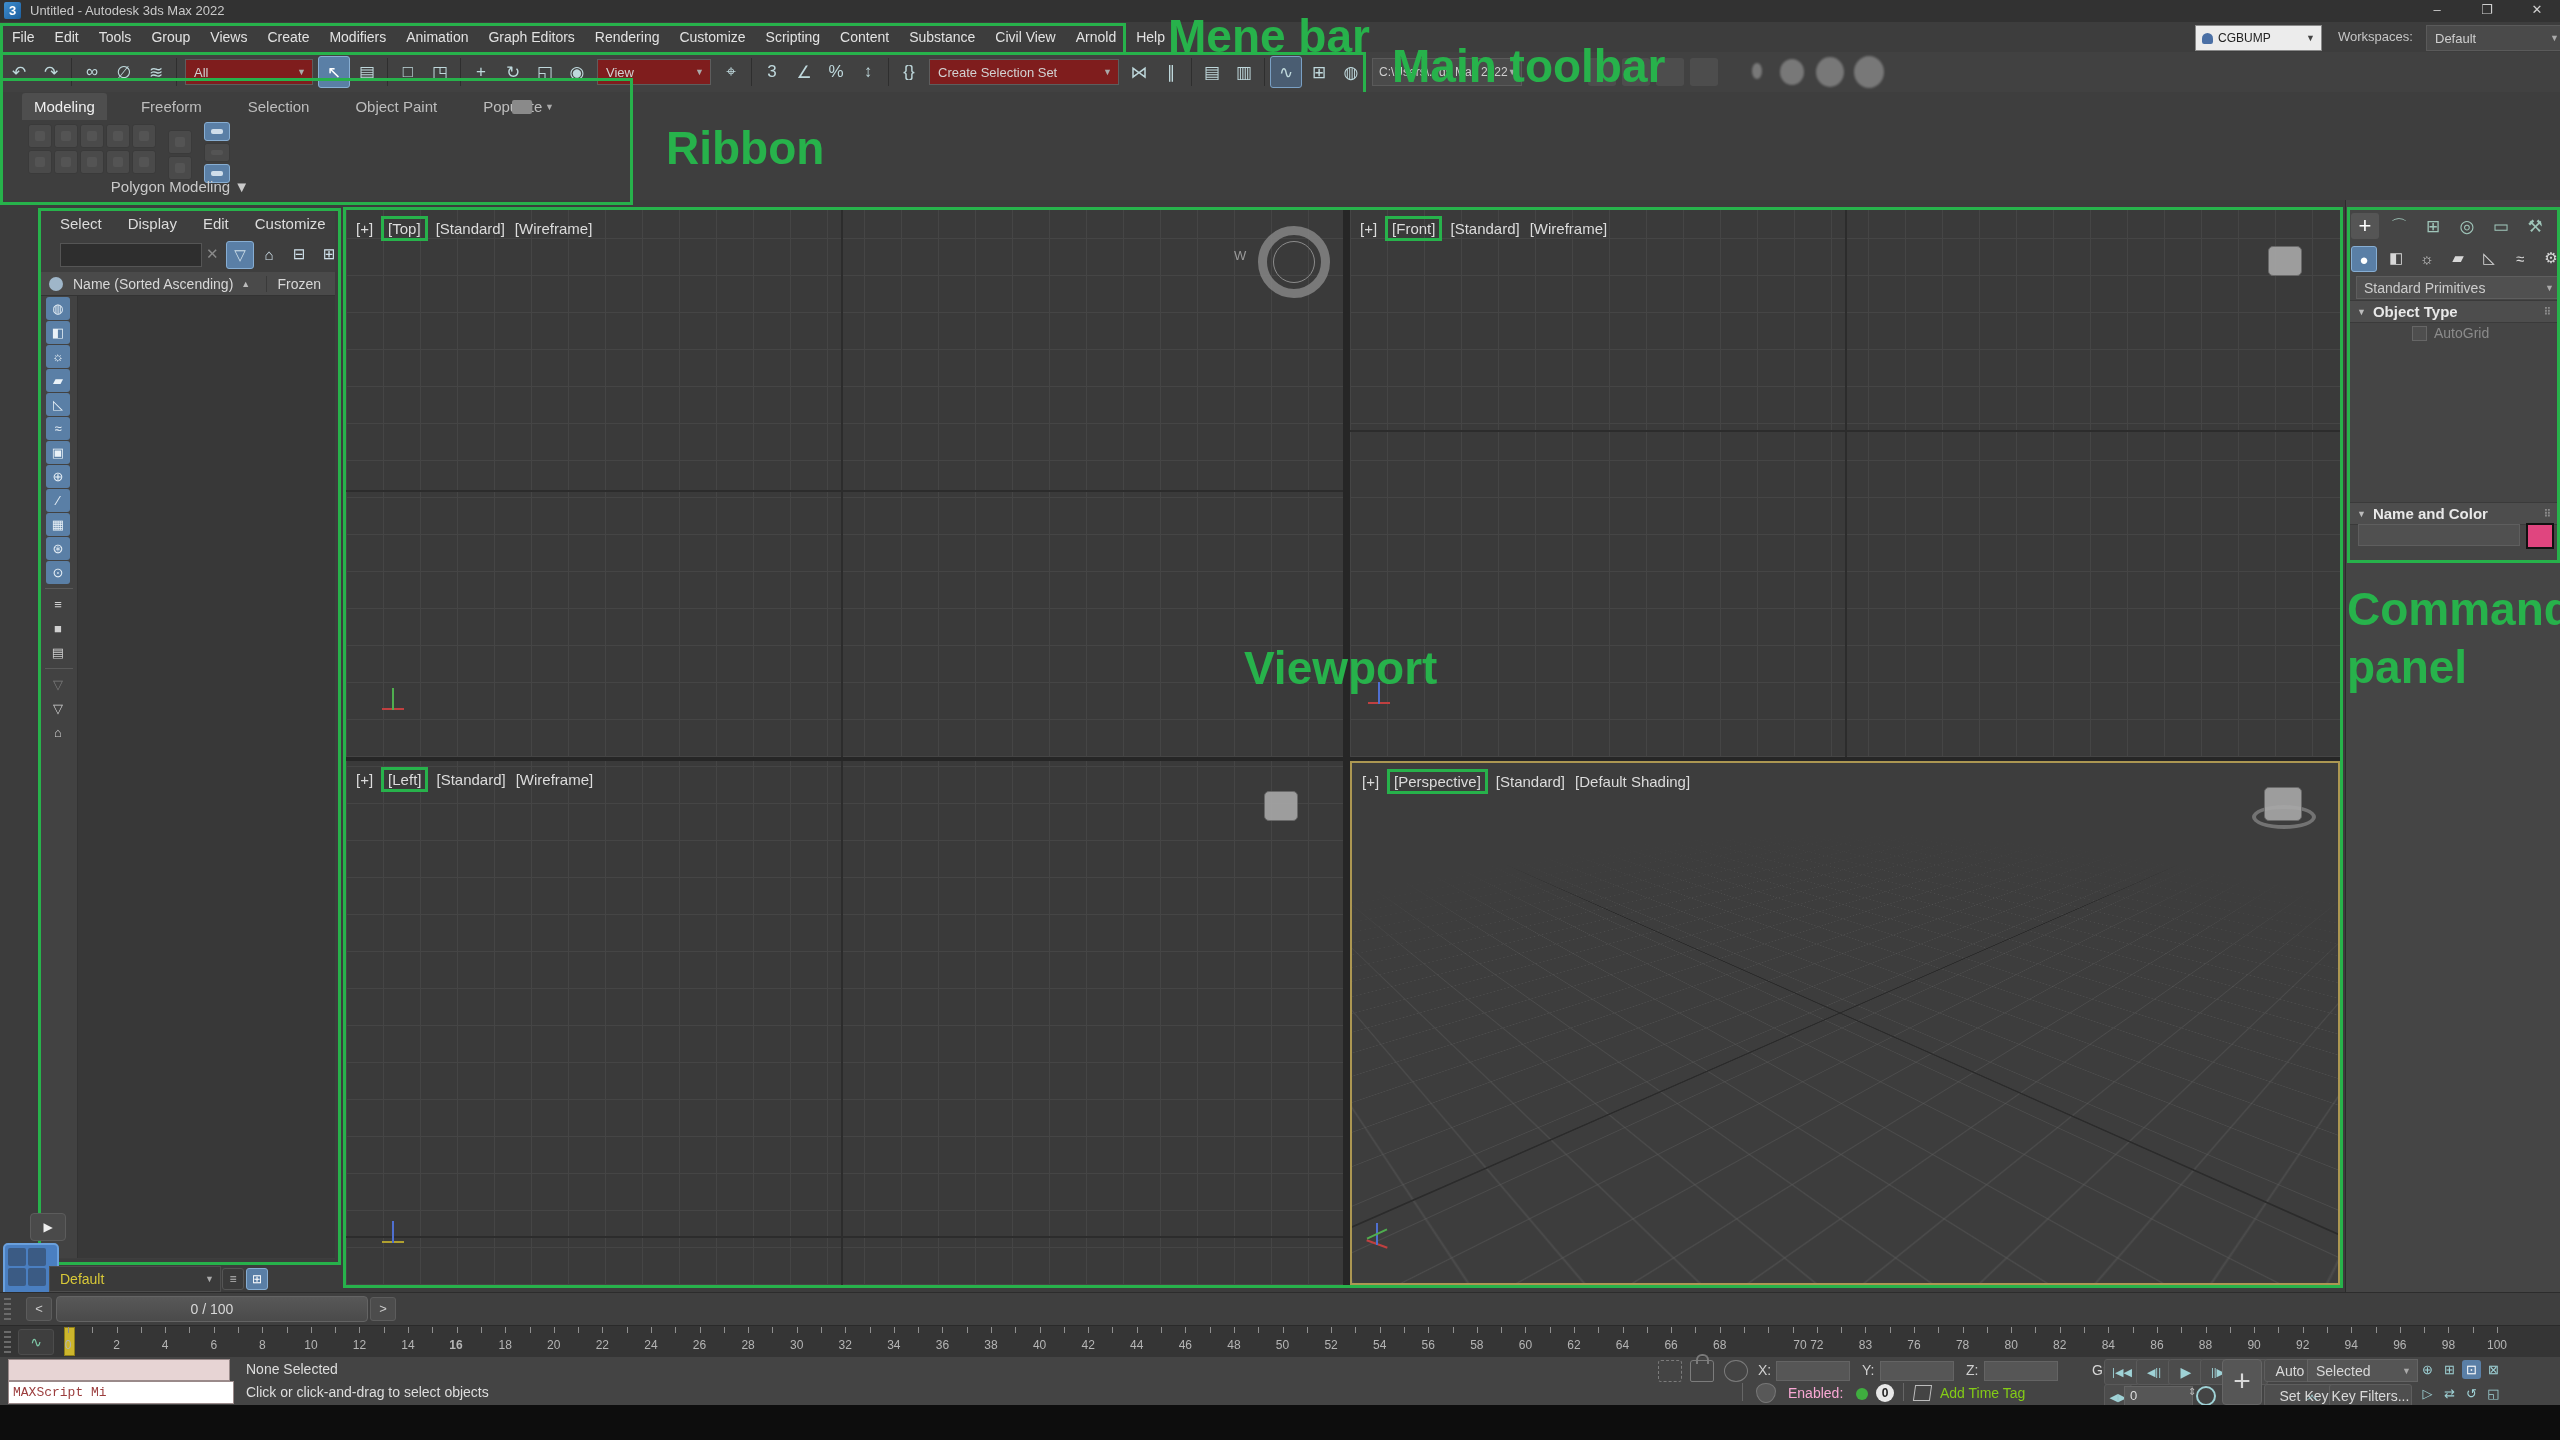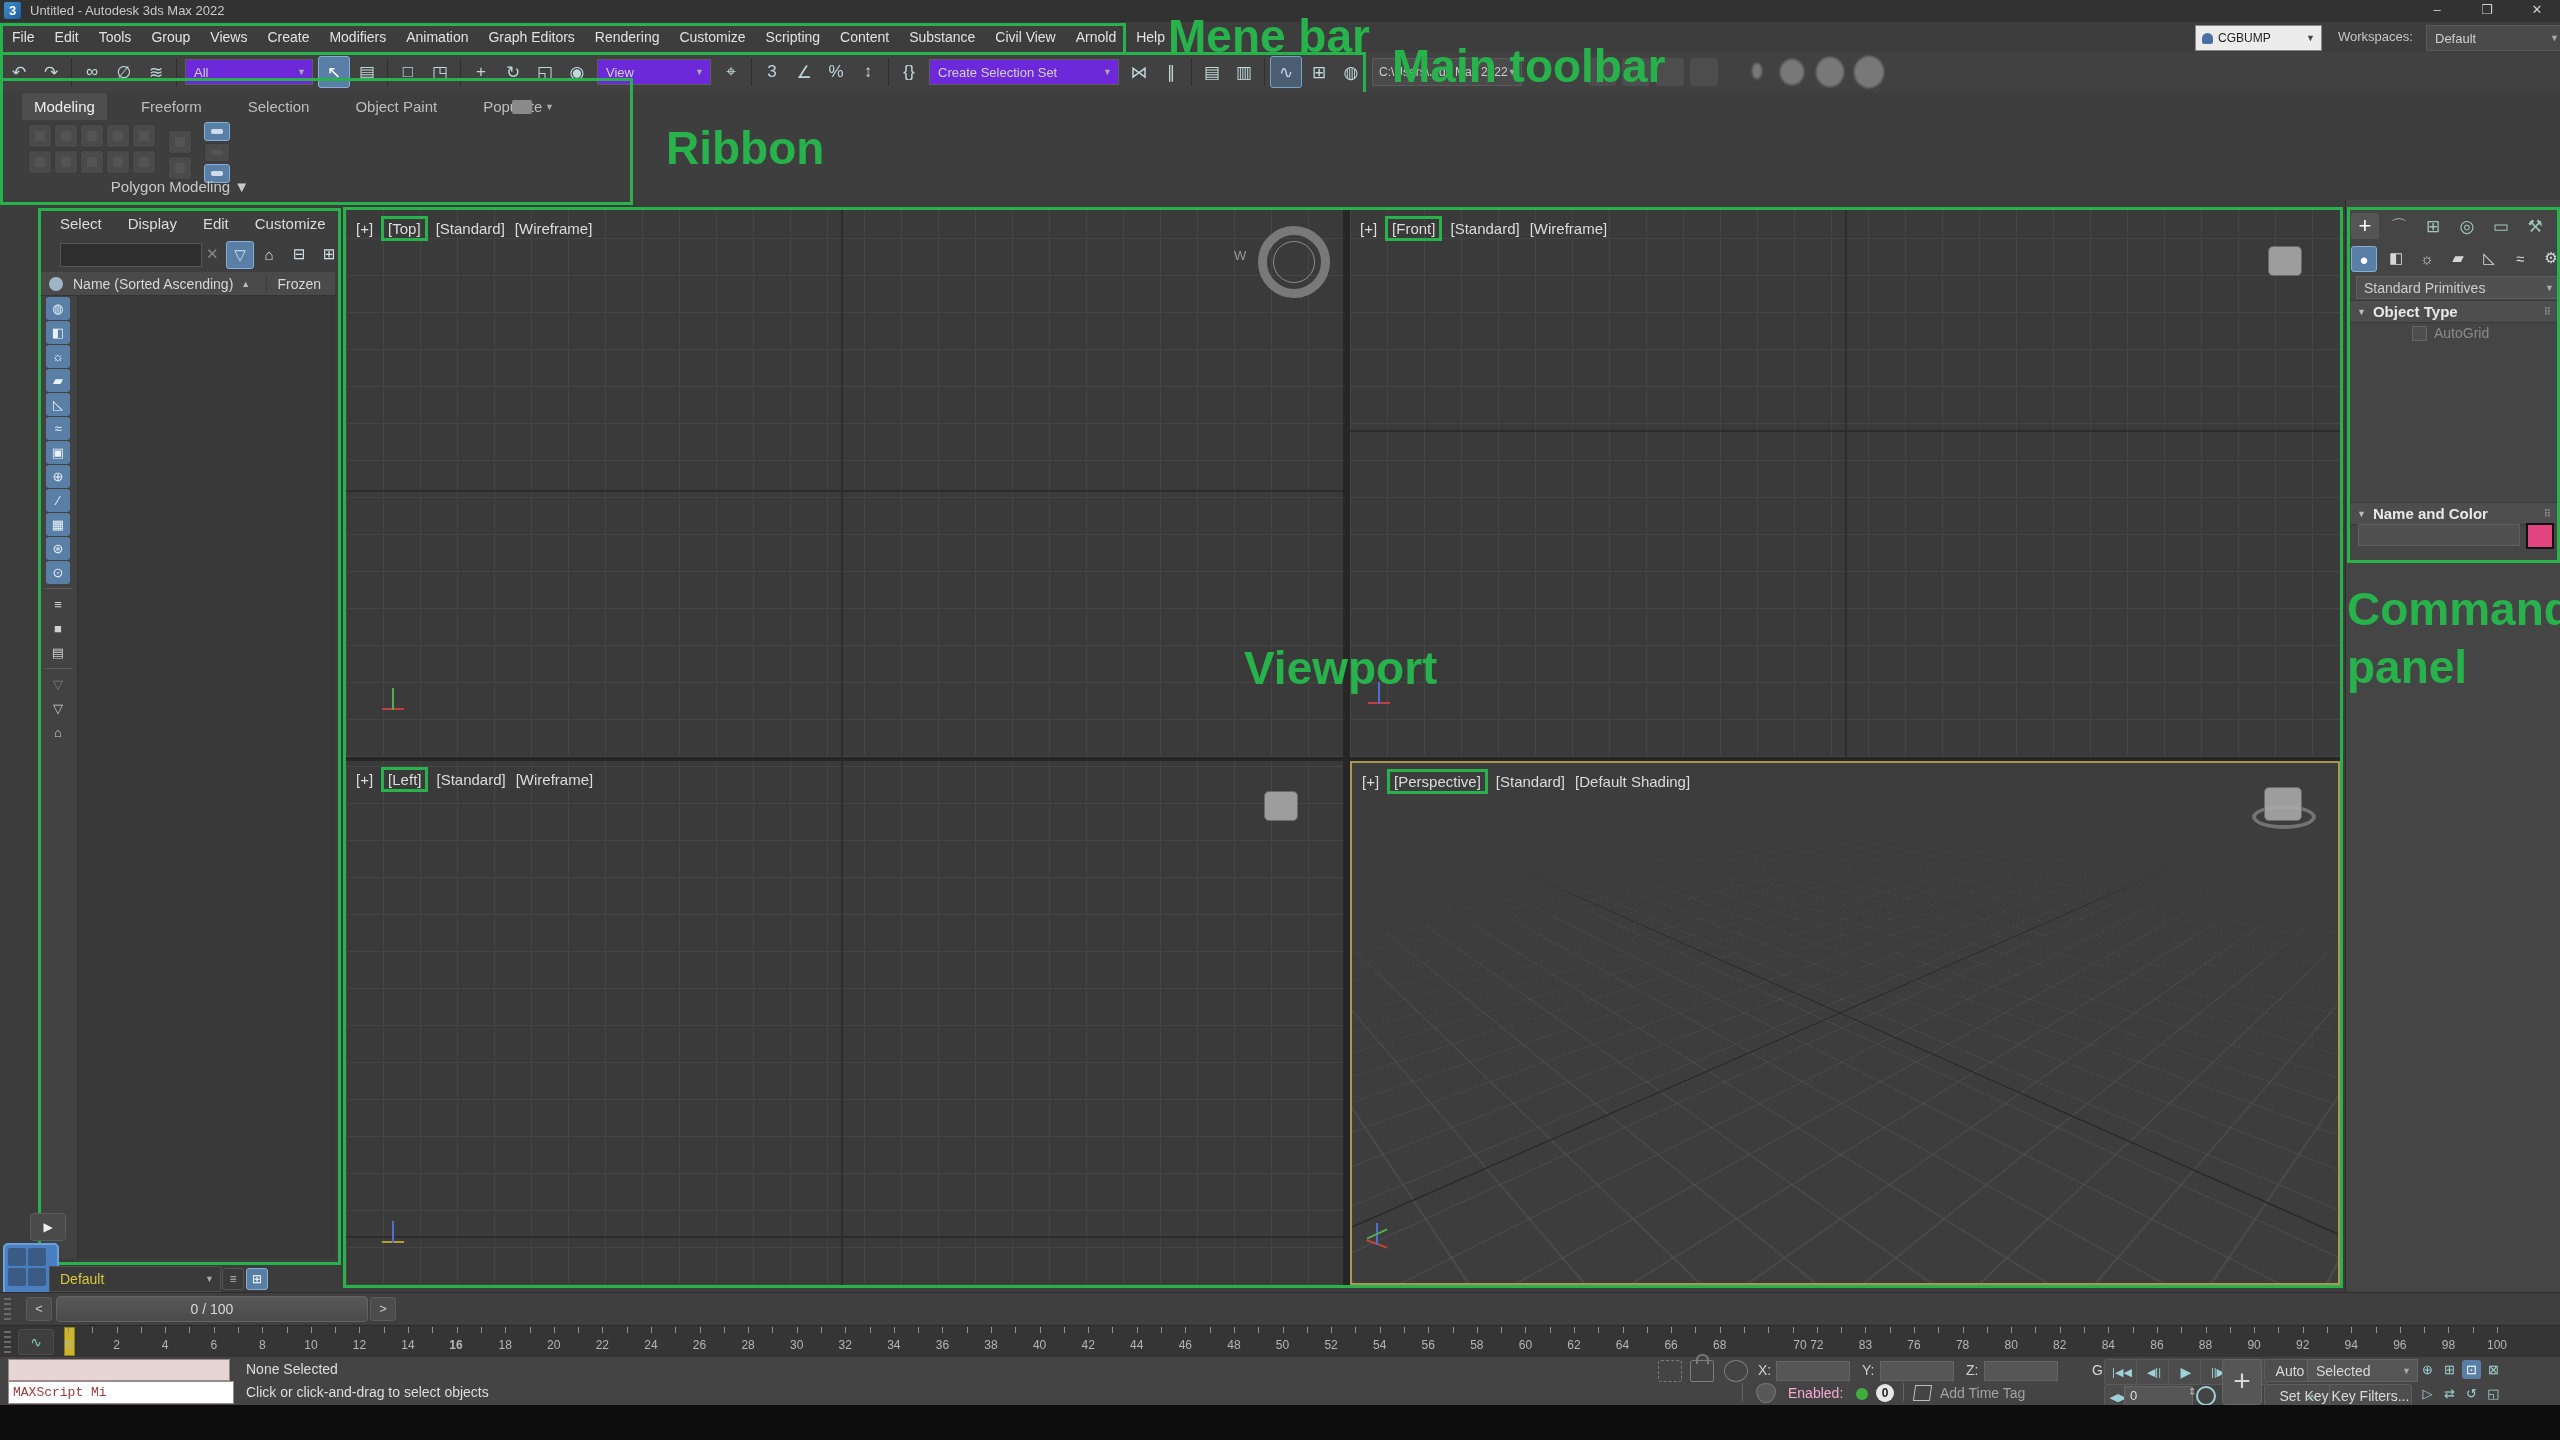--- a/index.html
+++ b/index.html
@@ -25,21 +25,21 @@
     display:flex;align-items:center;padding-left:8px;font-size:13px;color:#cfcfcf;}
   .dd-arrow{margin-left:auto;margin-right:6px;font-size:9px;color:#aaa;}
   
   #toolbar{left:0;top:52px;width:2560px;height:40px;background:#414141;border-bottom:1px solid #2c2c2c;}
   #toolbar-items{left:4px;top:52px;height:40px;display:flex;align-items:center;gap:2px;}
   .tb-icon{width:30px;height:30px;border-radius:3px;display:flex;align-items:center;justify-content:center;
     font-size:17px;color:#bfd8dc;}
   .tb-icon.active{background:#5a7fa6;border:1px solid #87aed3;color:#fff;}
   .tb-icon.framed{border:1px solid #7aa0c4;background:#4a5d72;}
   .tb-sep{width:1px;height:28px;background:#2e2e2e;margin:0 3px;}
-  .tb-dd{height:24px;background:#6d28d9;border:1px solid #5d5d5d;display:flex;align-items:center;
+  .tb-dd{height:24px;background:#7f1d1d;border:1px solid #5d5d5d;display:flex;align-items:center;
     padding-left:8px;font-size:13px;color:#d2d2d2;margin:0 3px;}
   #project-field{left:1372px;top:58px;width:142px;height:26px;background:#4a4a4a;border:1px solid #5a5a5a;
     display:flex;align-items:center;padding-left:6px;font-size:12px;color:#cfcfcf;overflow:hidden;white-space:nowrap;}
   .ghost{top:58px;width:28px;height:28px;background:#6e6e6e;opacity:.28;border-radius:3px;}
   .blob{background:#8b8b8b;border-radius:50%;opacity:.75;filter:blur(1px);}
   
   #ribbon{left:0;top:92px;width:2560px;height:108px;background:#3e3e3e;}
   #ribbon-tabs{left:22px;top:92px;height:28px;display:flex;align-items:flex-end;gap:22px;}
   .rtab{padding:5px 12px;font-size:15px;color:#bdbdbd;}
   .rtab.active{background:#4e4e4e;color:#efefef;border-radius:3px 3px 0 0;}
@@ -166,21 +166,21 @@
   .coord-field{top:1361px;width:72px;height:18px;background:#565656;border:1px solid #646464;}
   #grid-lbl{left:2092px;top:1362px;font-size:14px;color:#d6d6d6;}
   #row2-div1{left:1742px;top:1383px;width:1px;height:18px;background:#666;}
   #shield{left:1756px;top:1383px;width:18px;height:18px;background:#585858;border-radius:50% 50% 50% 50%/40% 40% 60% 60%;border:1px solid #777;}
   #enabled-lbl{left:1788px;top:1385px;font-size:14px;color:#f9a8d4;}
   #green-dot{left:1856px;top:1388px;width:12px;height:12px;border-radius:50%;background:#3fae3f;}
   #notif{left:1876px;top:1384px;width:18px;height:18px;border-radius:50%;background:#e8e8e8;color:#222;
     text-align:center;line-height:18px;font-size:12px;font-weight:bold;}
   #row2-div2{left:1903px;top:1383px;width:1px;height:18px;background:#666;}
   #cube-icon{left:1914px;top:1385px;width:15px;height:14px;border:1px solid #bdbdbd;transform:skewX(-8deg);}
-  #timetag-lbl{left:1940px;top:1385px;font-size:14px;color:#a3a3a3;}
+  #timetag-lbl{left:1940px;top:1385px;font-size:14px;color:#84cc16;}
   .pb{top:1359px;height:24px;border-radius:3px;background:#4c4c4c;border:1px solid #5a5a5a;color:#9fd2d6;
     display:flex;align-items:center;justify-content:center;font-size:11px;padding:0 4px;}
   #frame-field{left:2124px;top:1386px;width:62px;height:18px;background:#565656;border:1px solid #646464;
     font-size:13px;color:#ddd;padding-left:5px;line-height:18px;}
   #spinner{left:2188px;top:1386px;font-size:10px;color:#bbb;}
   #clock{left:2196px;top:1386px;width:16px;height:16px;border:2px solid #9fd2d6;border-radius:50%;}
   #bigkey{left:2222px;top:1359px;width:38px;height:44px;background:#565656;border:1px solid #666;border-radius:4px;
     color:#d8d8d8;font-size:30px;text-align:center;line-height:42px;}
   .akey{width:78px;height:21px;background:#4e4e4e;border:1px solid #5e5e5e;border-radius:3px;
     display:flex;align-items:center;justify-content:center;font-size:14px;color:#dadada;}

